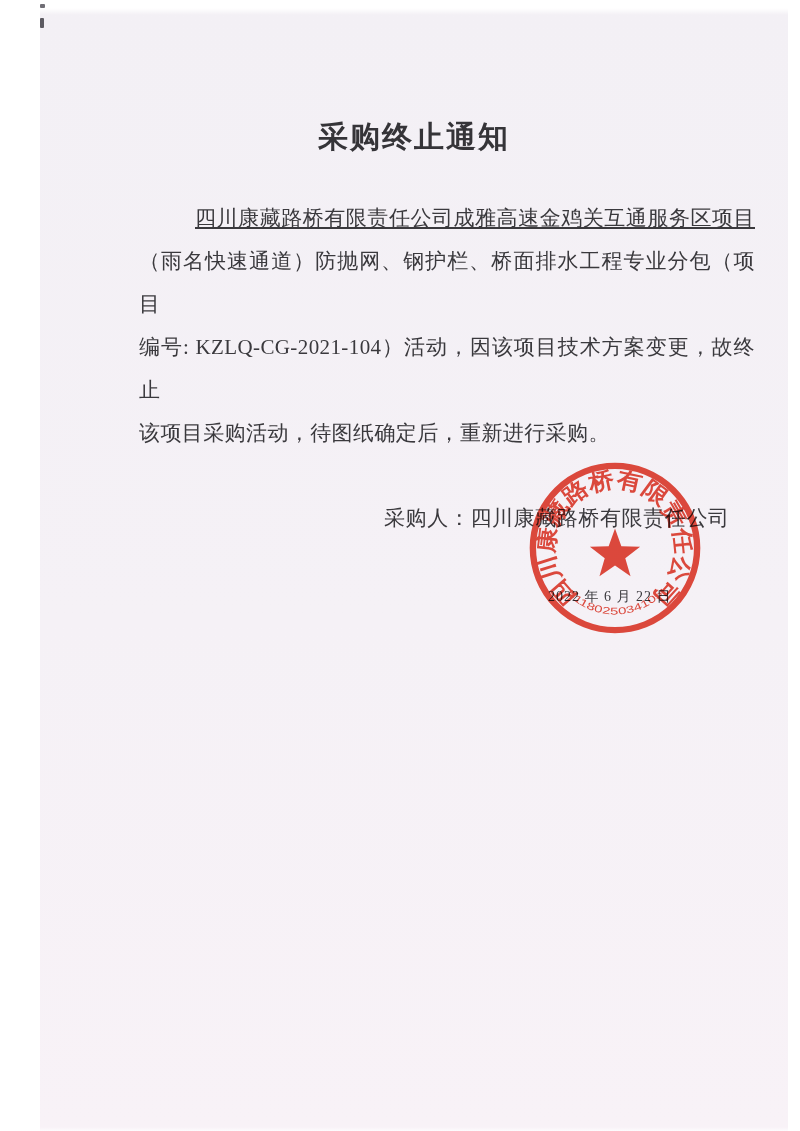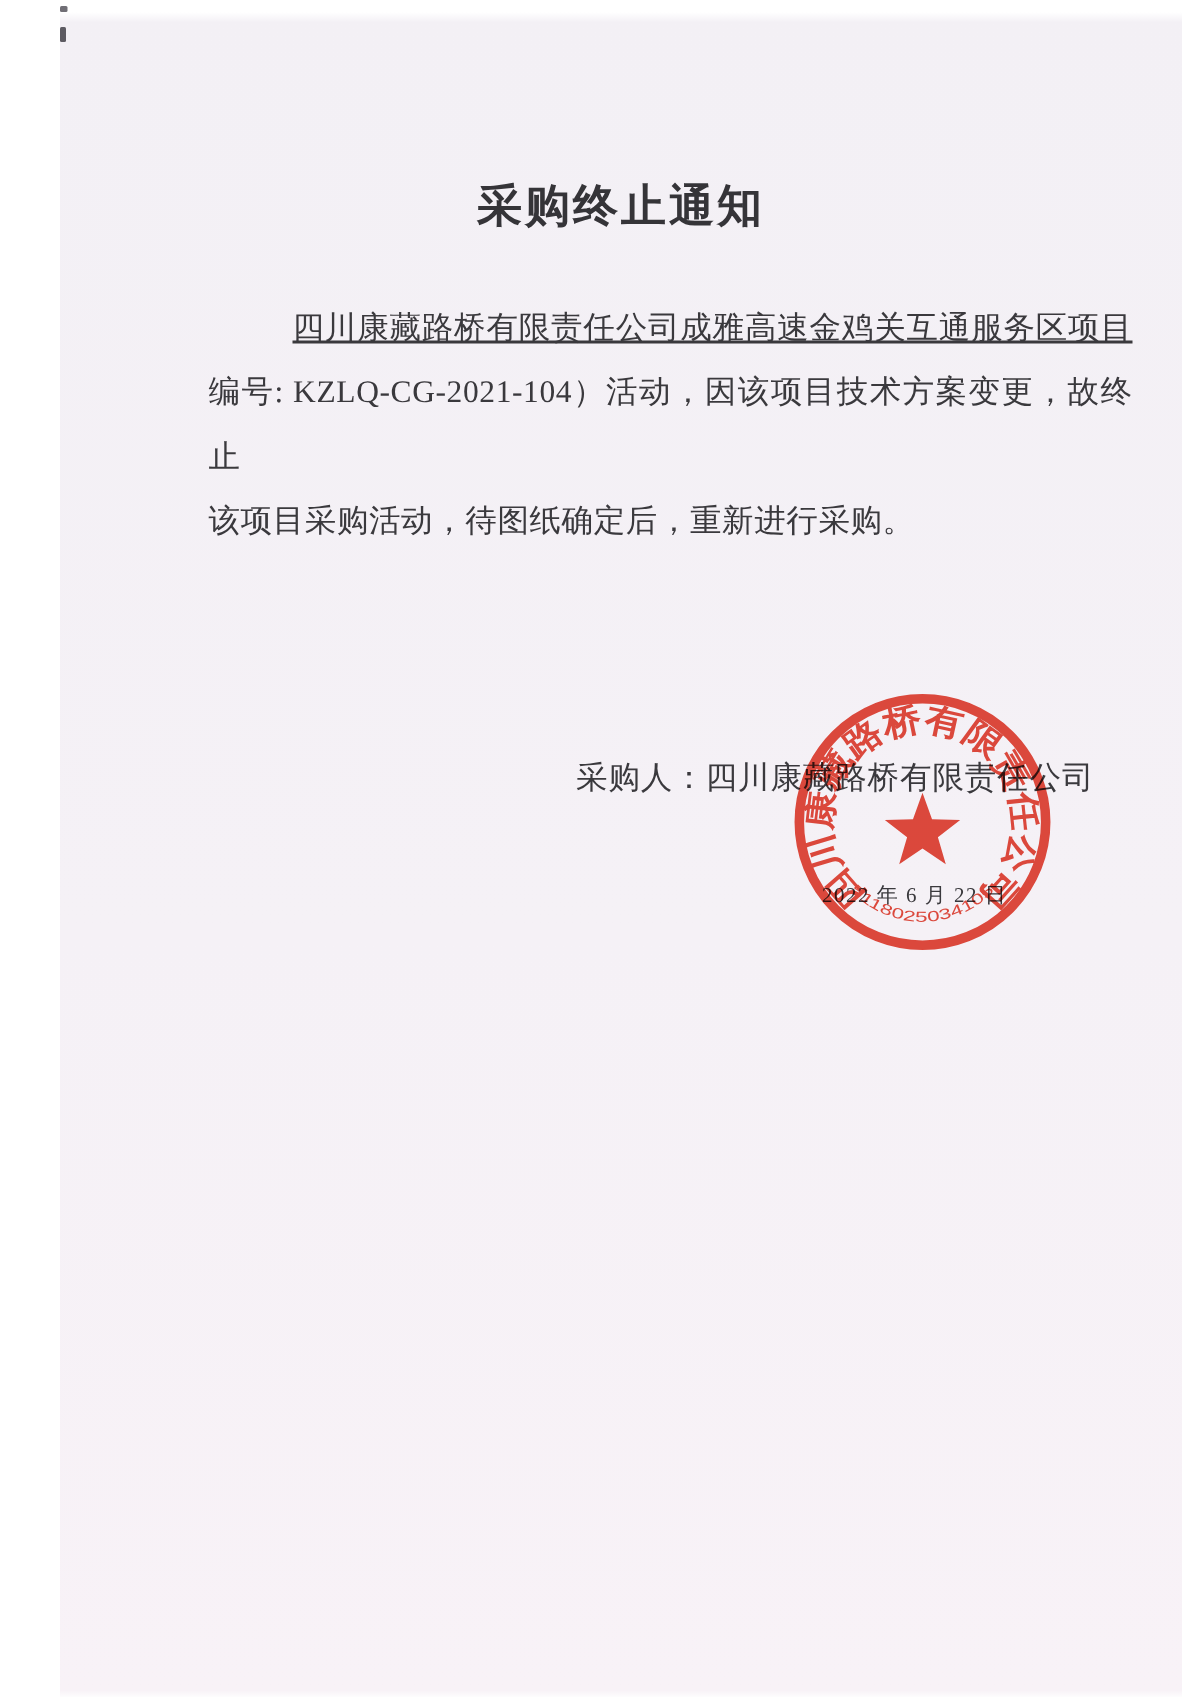--- a/index.html
+++ b/index.html
@@ -115,20 +115,21 @@
 
 <div class="page">
 
   <div class="scan-mark scan-mark-1"></div>
   <div class="scan-mark scan-mark-2"></div>
 
   <h1 class="title">采购终止通知</h1>
 
   <div class="content">
     <p class="body-line first">四川康藏路桥有限责任公司成雅高速金鸡关互通服务区项目</p>
+    <p class="body-line">（雨名快速通道）防抛网、钢护栏、桥面排水工程专业分包（项目</p>
     <p class="body-line">编号: KZLQ-CG-2021-104）活动，因该项目技术方案变更，故终止</p>
     <p class="body-line last">该项目采购活动，待图纸确定后，重新进行采购。</p>
   </div>
 
   <p class="signature">采购人：四川康藏路桥有限责任公司</p>
 
   <p class="date">2022 年 6 月 22 日</p>
 
   <div class="seal">
     <svg viewBox="0 0 180 180" aria-hidden="true">

